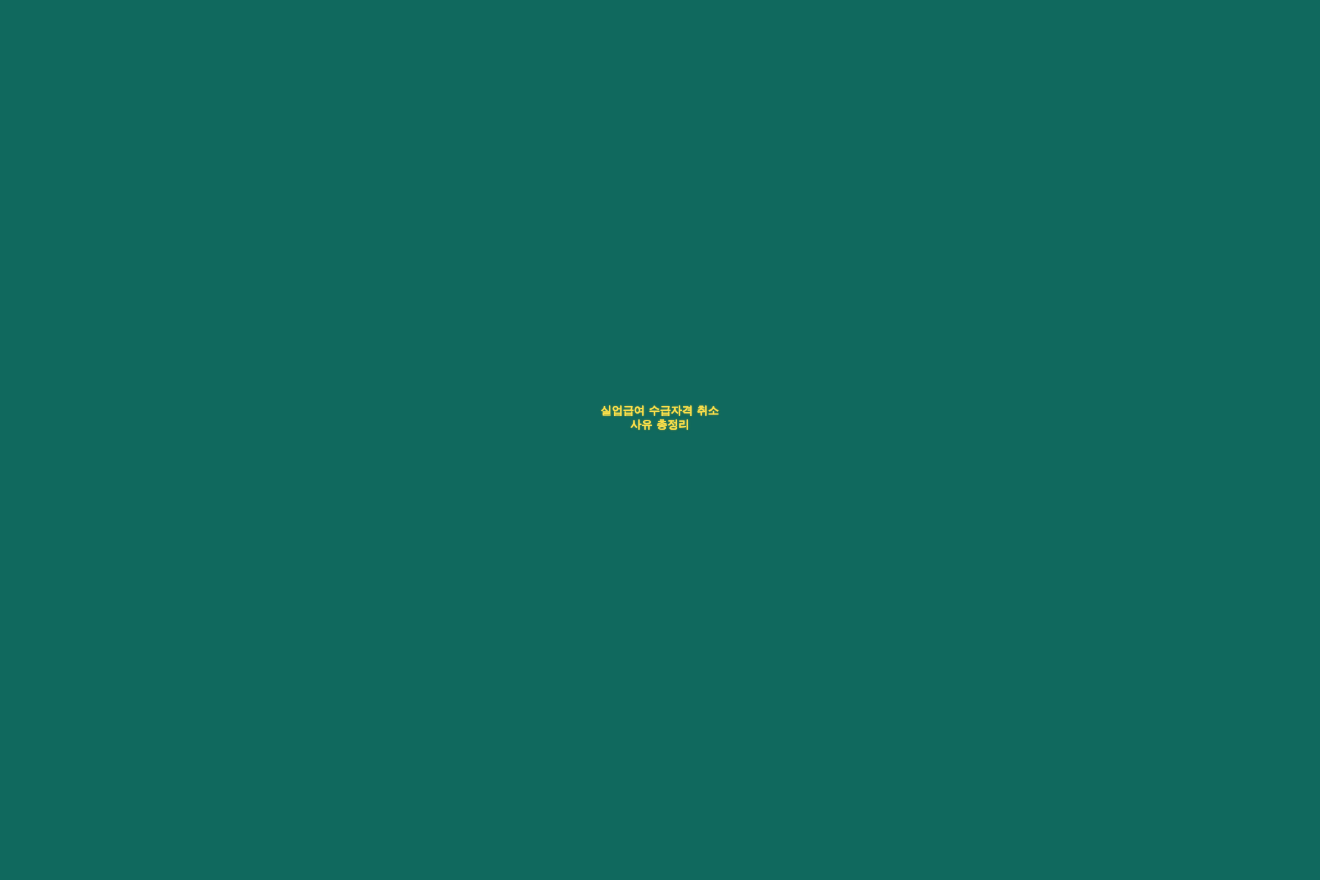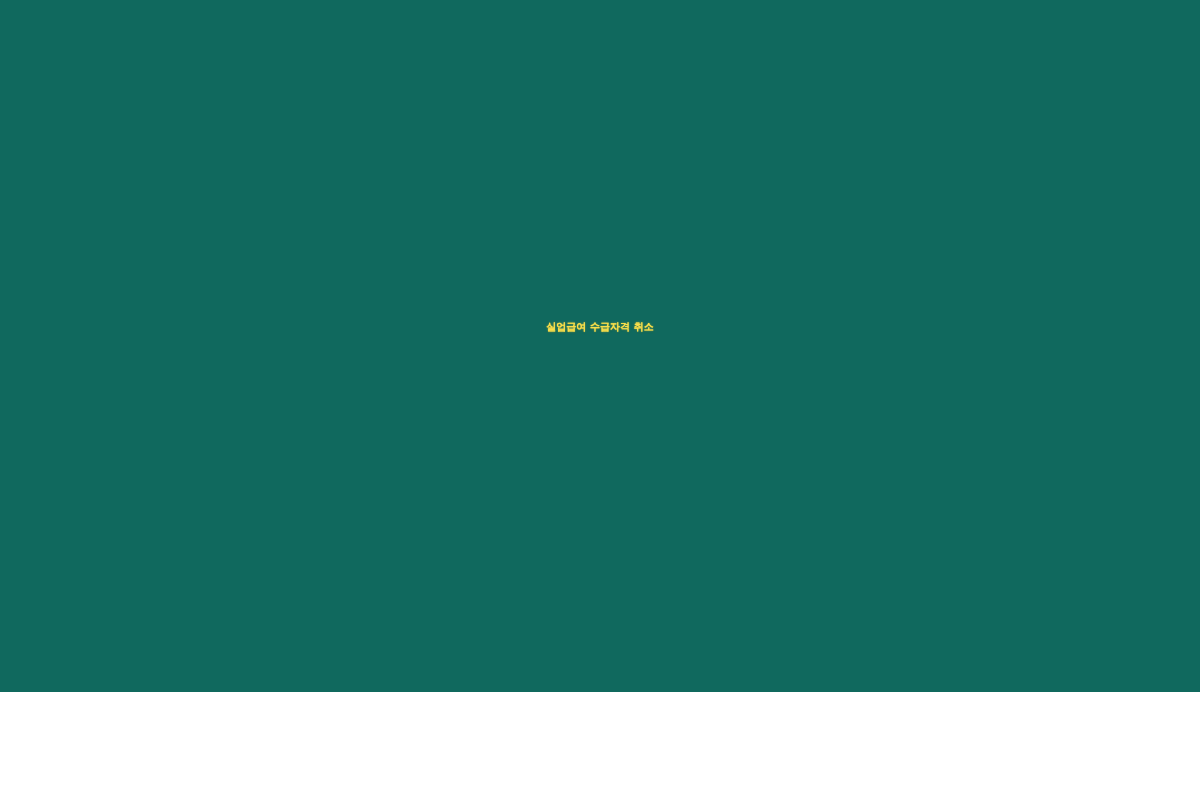--- a/index.html
+++ b/index.html
@@ -11,21 +11,21 @@
   body {
     width: 1200px;
     height: 800px;
     overflow: hidden;
     font-family: "DejaVu Sans", "Liberation Sans", sans-serif;
   }
 
   #thumbnail-card {
     position: relative;
     width: 1200px;
-    height: 692px;
+    height: 800px;
     background: #10695E;
     display: flex;
     flex-direction: column;
     align-items: center;
     justify-content: center;
     box-sizing: border-box;
   }
 
   #title-block {
     width: 100%;
@@ -68,16 +68,17 @@
 </style>
 </head>
 <body>
 
 <div id="thumbnail-card" style="background: rgb(16, 105, 94);">
 
   <div id="title-block">
 
     <span class="title-line title-line--primary" style="color: rgb(250, 223, 74); font-size: 10px;">실업급여 수급자격 취소</span>
 
+    <span class="title-line title-line--secondary" style="color: rgb(250, 223, 74); font-size: 10px;">사유 총정리</span>
 
   </div>
 
 </div>
 
 </body></html>

